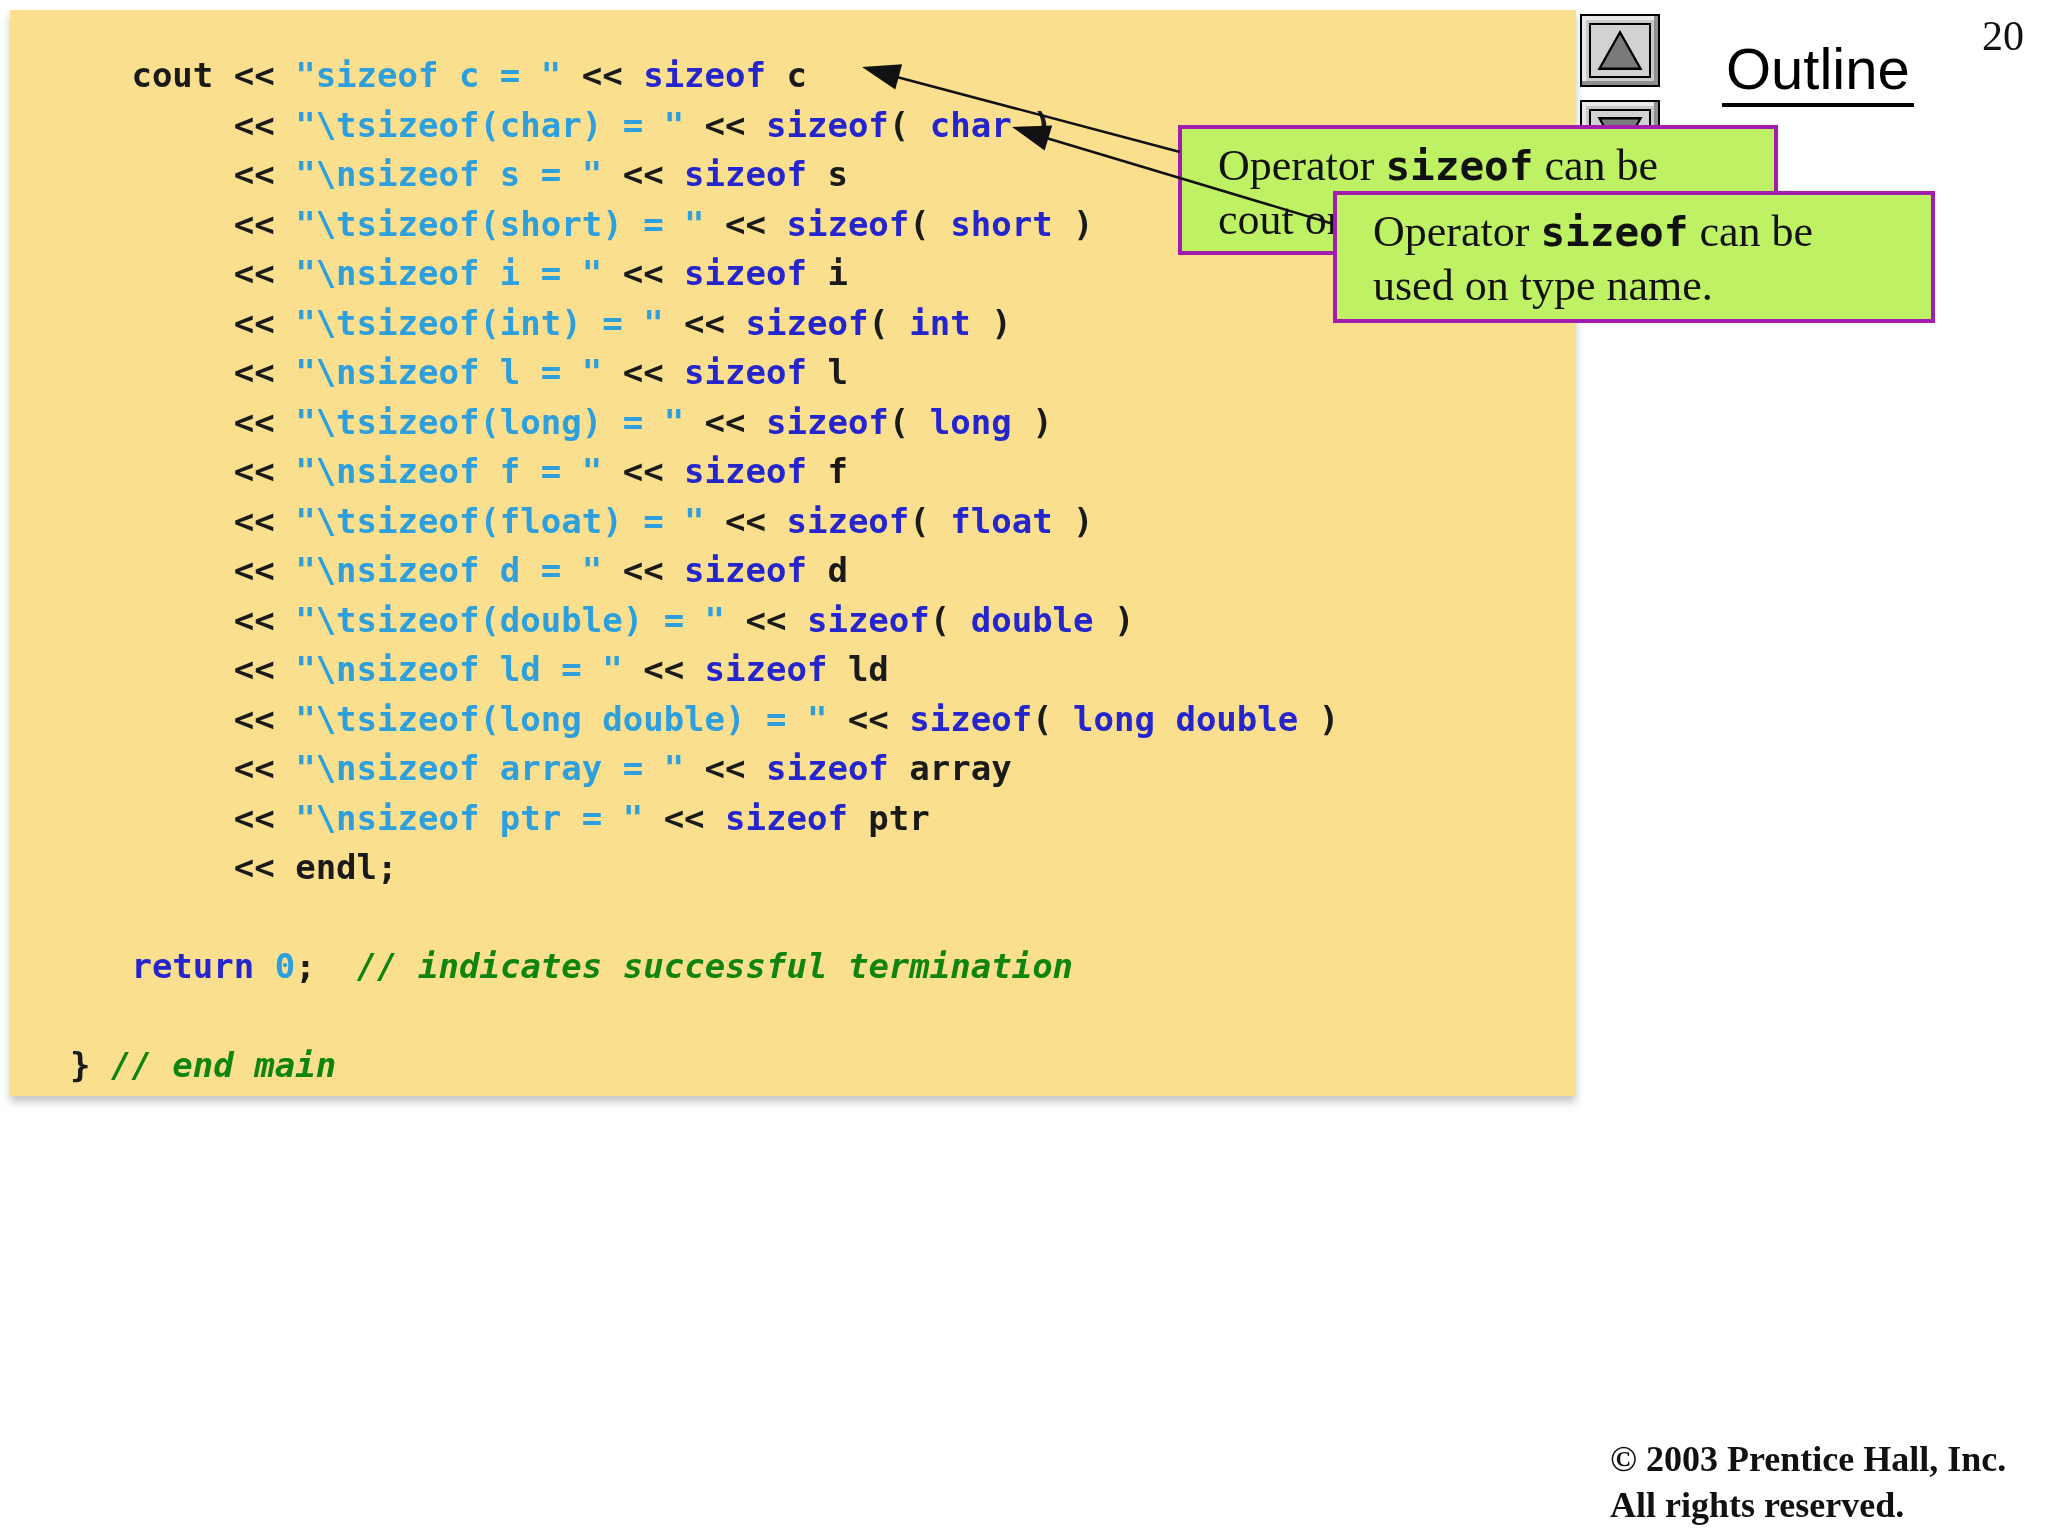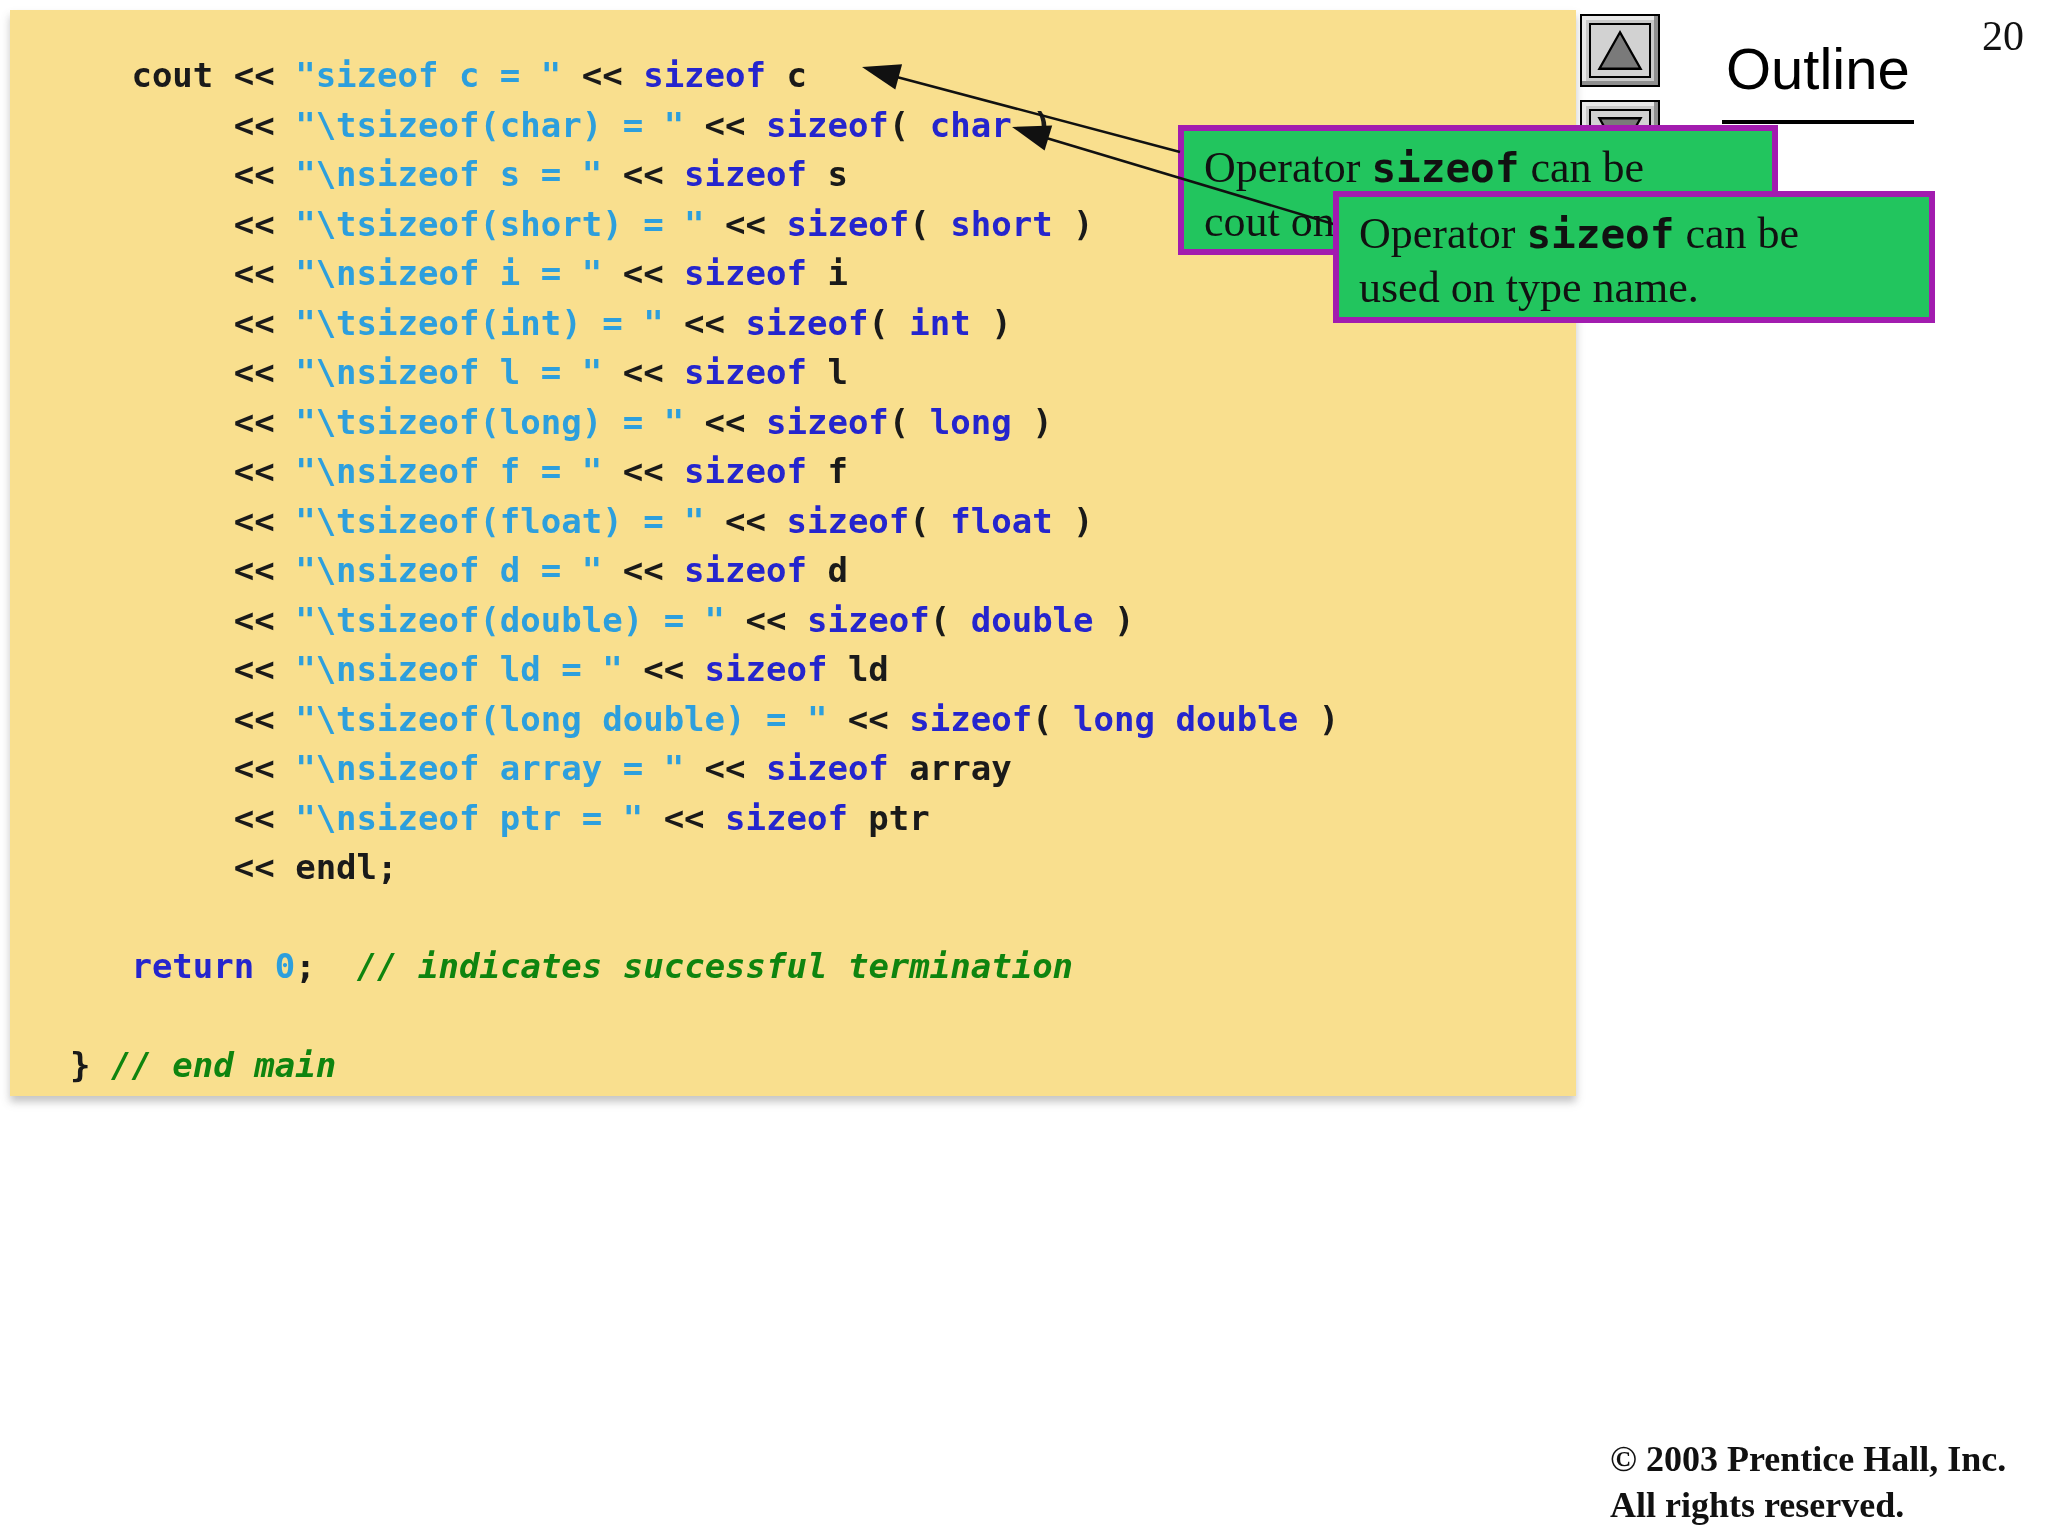--- a/index.html
+++ b/index.html
@@ -26,30 +26,30 @@
           padding:0;cursor:pointer;z-index:1;}
   #btn-up{top:14px;}
   #btn-down{top:100px;}
   .btn-face{position:absolute;left:7px;top:7px;right:7px;bottom:7px;border:2px solid #000;
             background:#D2D2D2;}
   .btn-face svg{position:absolute;left:0;top:0;width:100%;height:100%;}
 
   
   .outline-title{position:absolute;left:1722px;top:36px;display:inline-block;
                  font-family:"Liberation Sans",sans-serif;font-size:58px;line-height:66px;
-                 color:#000;border-bottom:4px solid #000;padding:0 4px 18px 4px;}
+                 color:#000;border-bottom:4px solid #000;padding:0 4px 1px 4px;}
 
   
   .page-number{position:absolute;right:24px;top:12px;font-family:"Liberation Serif",serif;
                font-size:42px;color:#111;}
 
   
-  .callout{position:absolute;background:#22c55e;border:6px solid #a21caf;
+  .callout{position:absolute;background:#bef264;border:4px solid #a21caf;
            font-family:"Liberation Serif",serif;font-size:44px;line-height:54px;color:#111;
-           padding:10px 0 0 20px;box-sizing:border-box;}
+           padding:10px 0 0 36px;box-sizing:border-box;}
   #callout-1{left:1178px;top:125px;width:600px;height:130px;z-index:5;}
   #callout-2{left:1333px;top:191px;width:602px;height:132px;z-index:7;}
   .callout .mono{font-family:"DejaVu Sans Mono",monospace;font-weight:bold;font-size:41px;}
 
   
   #arrows{position:absolute;left:0;top:0;width:2048px;height:1536px;z-index:6;pointer-events:none;}
 
   
   .copyright{position:absolute;left:1610px;top:1436px;font-family:"Liberation Serif",serif;
              font-size:36px;line-height:46px;color:#111;font-weight:bold;}

